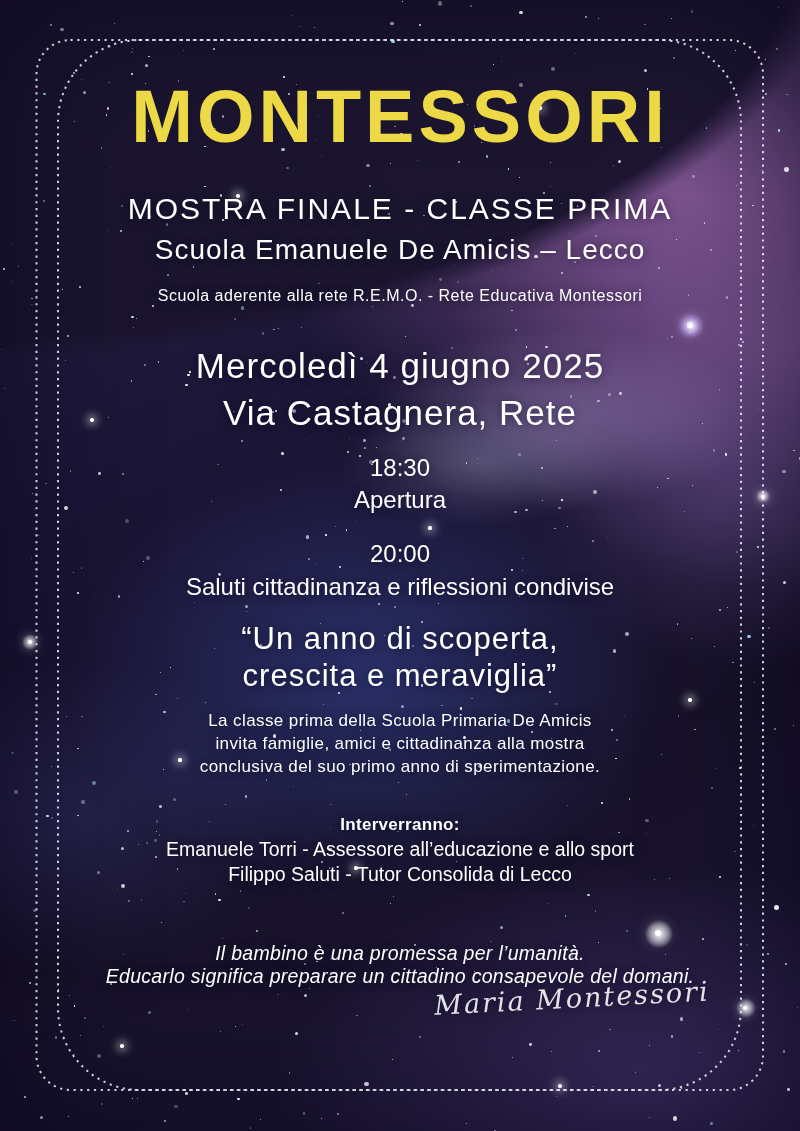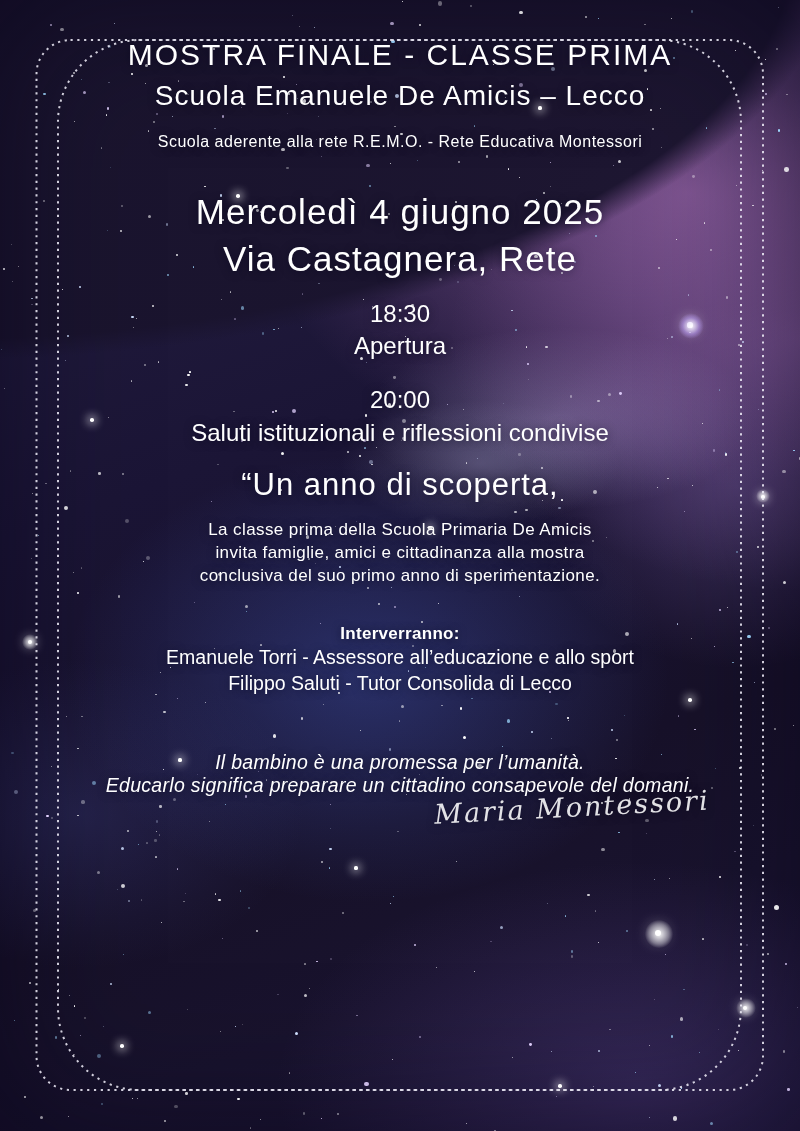--- a/index.html
+++ b/index.html
@@ -616,41 +616,43 @@
   <div class="blob" style="left:22px;top:634px;width:16px;height:16px;background:radial-gradient(circle,rgba(255,255,255,.9),rgba(255,255,255,0) 70%);"></div>
   <div class="blob" style="left:756px;top:489px;width:14px;height:14px;background:radial-gradient(circle,rgba(255,255,255,.9),rgba(255,255,255,0) 70%);"></div>
 
   <svg class="frame" width="800" height="1131" viewBox="0 0 800 1131">
     <rect x="36.5" y="40" width="726.5" height="1050" rx="34" fill="none" stroke="#ece9f5" stroke-width="2" stroke-dasharray="2.2 4.6" opacity="0.88"></rect>
     <rect x="58" y="40" width="683" height="1050" rx="82" fill="none" stroke="#ece9f5" stroke-width="2" stroke-dasharray="2.2 4.6" opacity="0.88"></rect>
   </svg>
 
   <div class="content">
 
+    <h1 class="title">MONTESSORI</h1>
 
     <div class="mostra">MOSTRA FINALE - CLASSE PRIMA</div>
     <div class="school">Scuola Emanuele De Amicis – Lecco</div>
     <div class="rete">Scuola aderente alla rete R.E.M.O. - Rete Educativa Montessori</div>
 
     <div class="dateblock">
       <div>Mercoledì 4 giugno 2025</div>
       <div>Via Castagnera, Rete</div>
     </div>
 
     <div class="sched">
       <div>18:30</div>
       <div>Apertura</div>
     </div>
     <div class="sched">
       <div>20:00</div>
-      <div>Saluti istituzionali e riflessioni condivise</div>
+      <div>Saluti cittadinanza e riflessioni condivise</div>
     </div>
 
     <div class="quote">
       <div>“Un anno di scoperta,</div>
+      <div>crescita e meraviglia”</div>
     </div>
 
     <div class="para">
       <div>La classe prima della Scuola Primaria De Amicis</div>
       <div>invita famiglie, amici e cittadinanza alla mostra</div>
       <div>conclusiva del suo primo anno di sperimentazione.</div>
     </div>
 
     <div class="speakers">
       <div class="speakers-head">Interverranno:</div>

